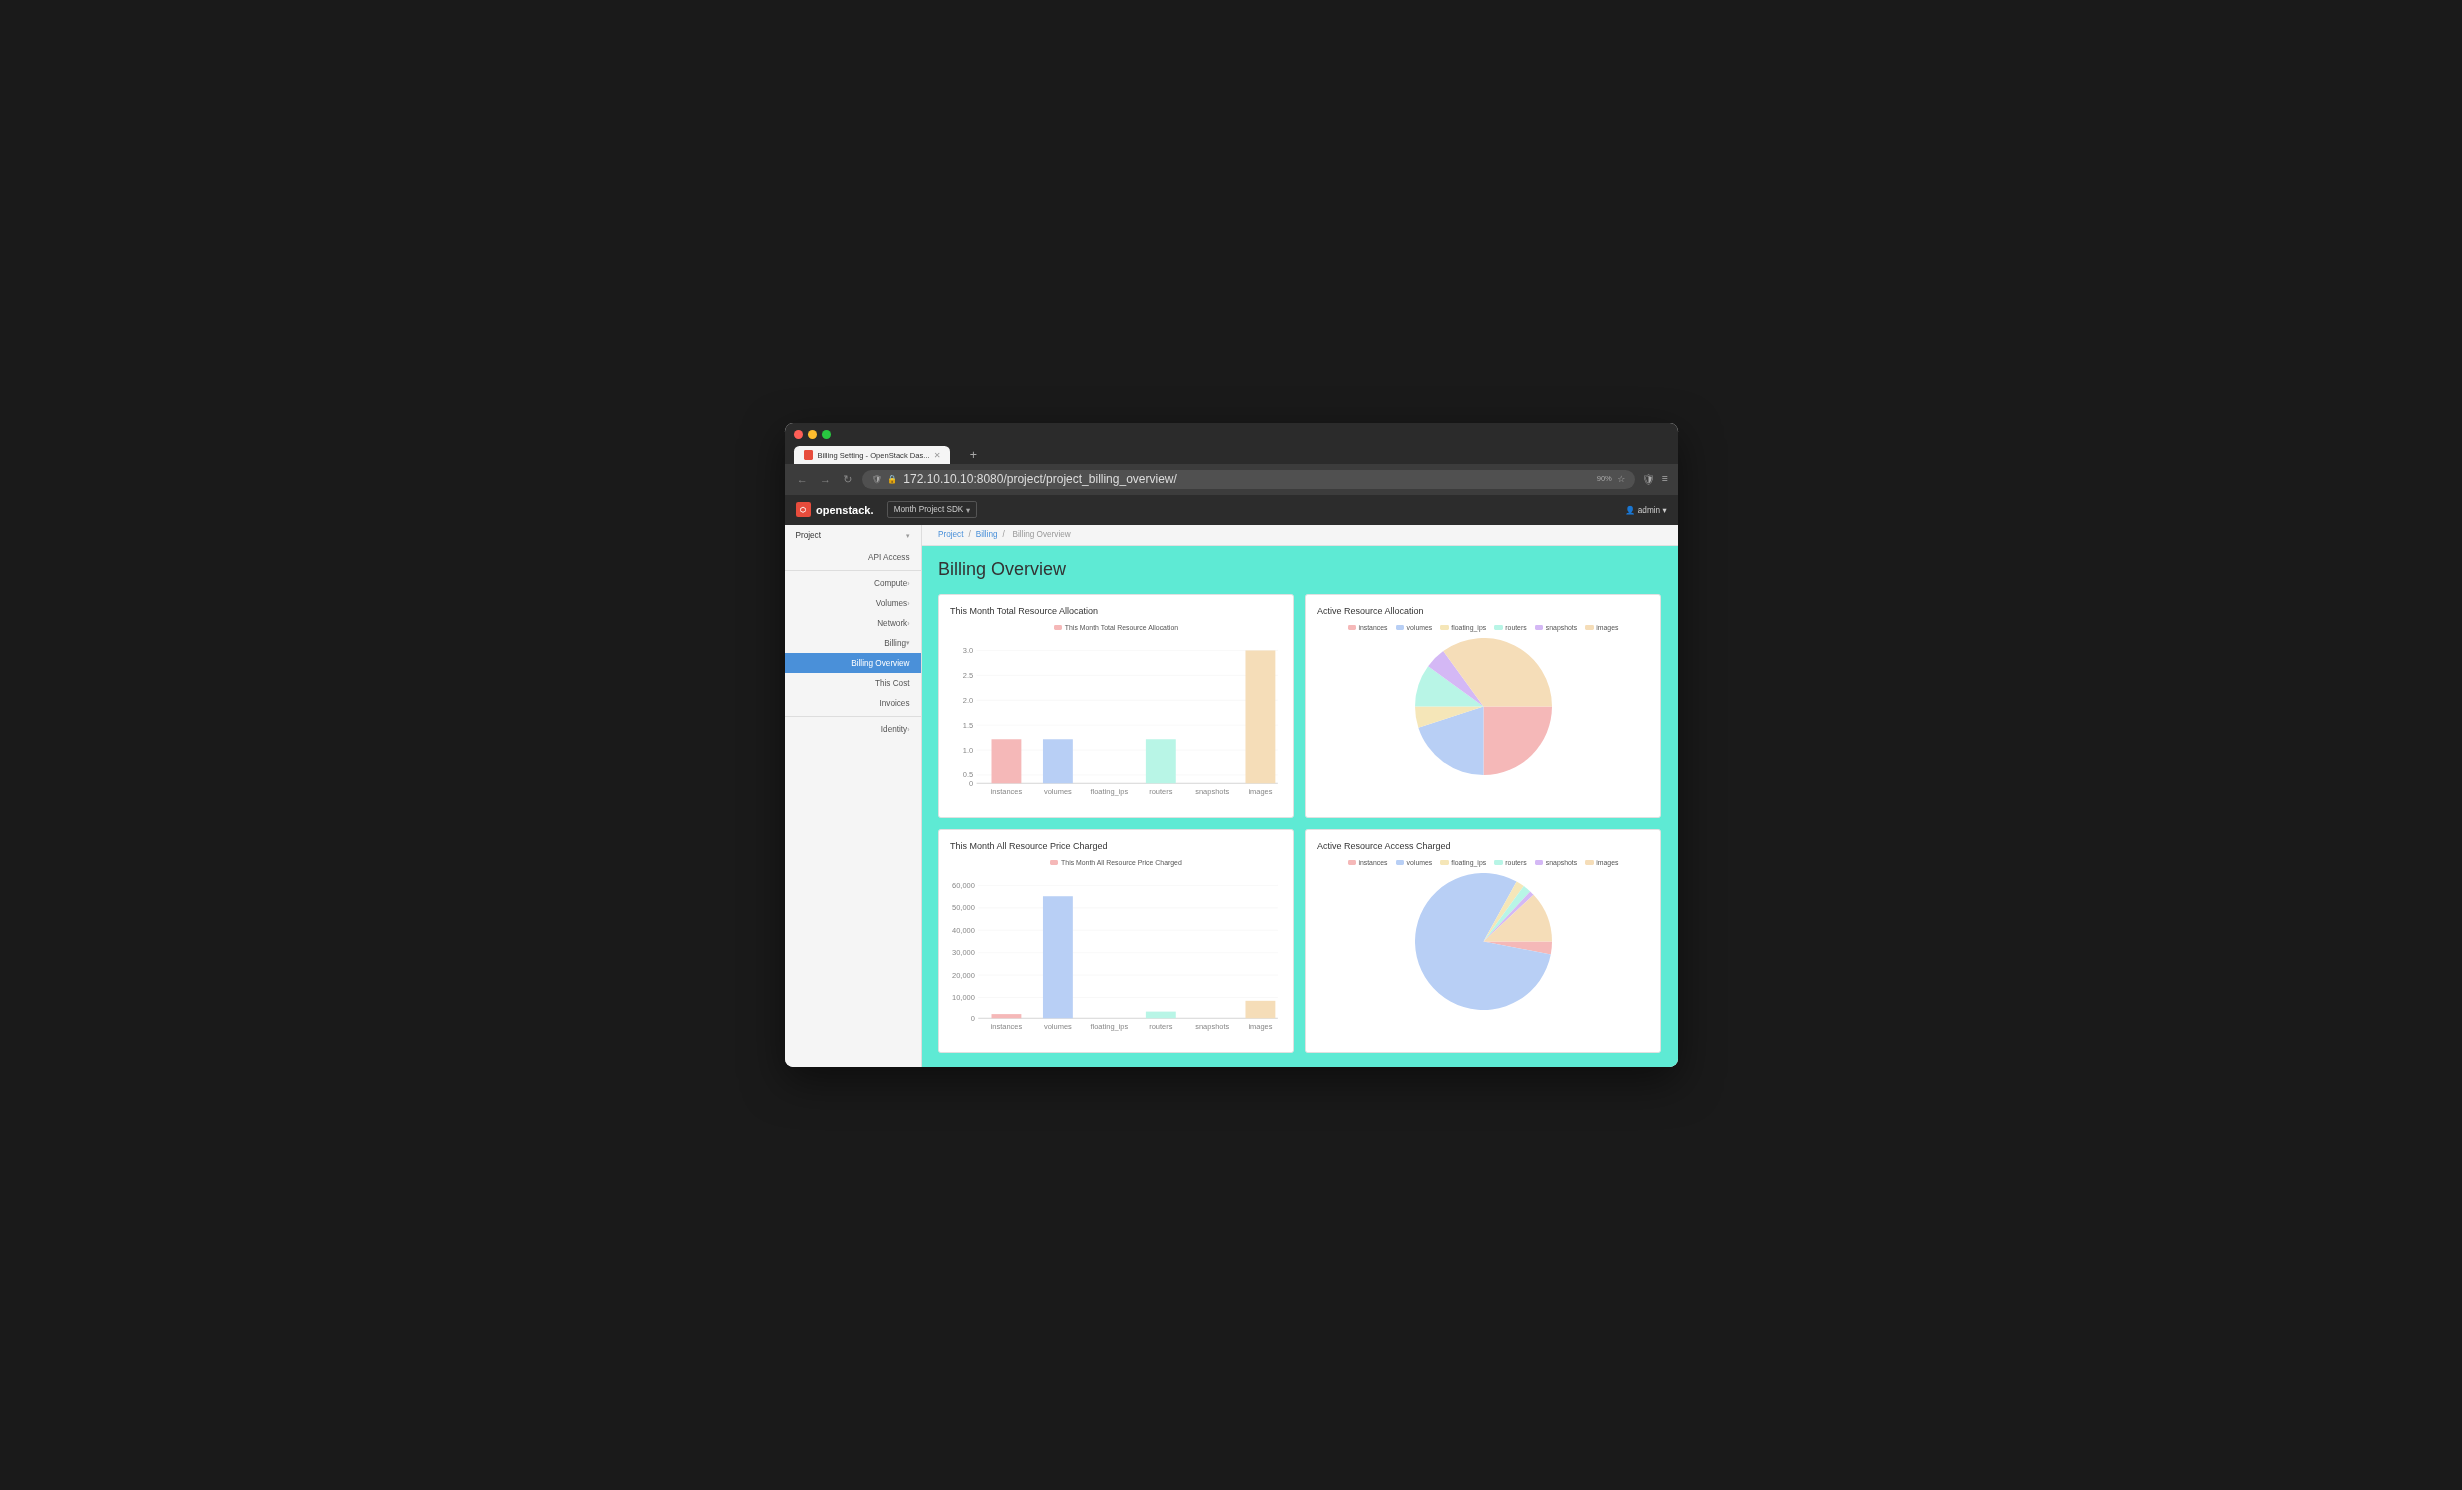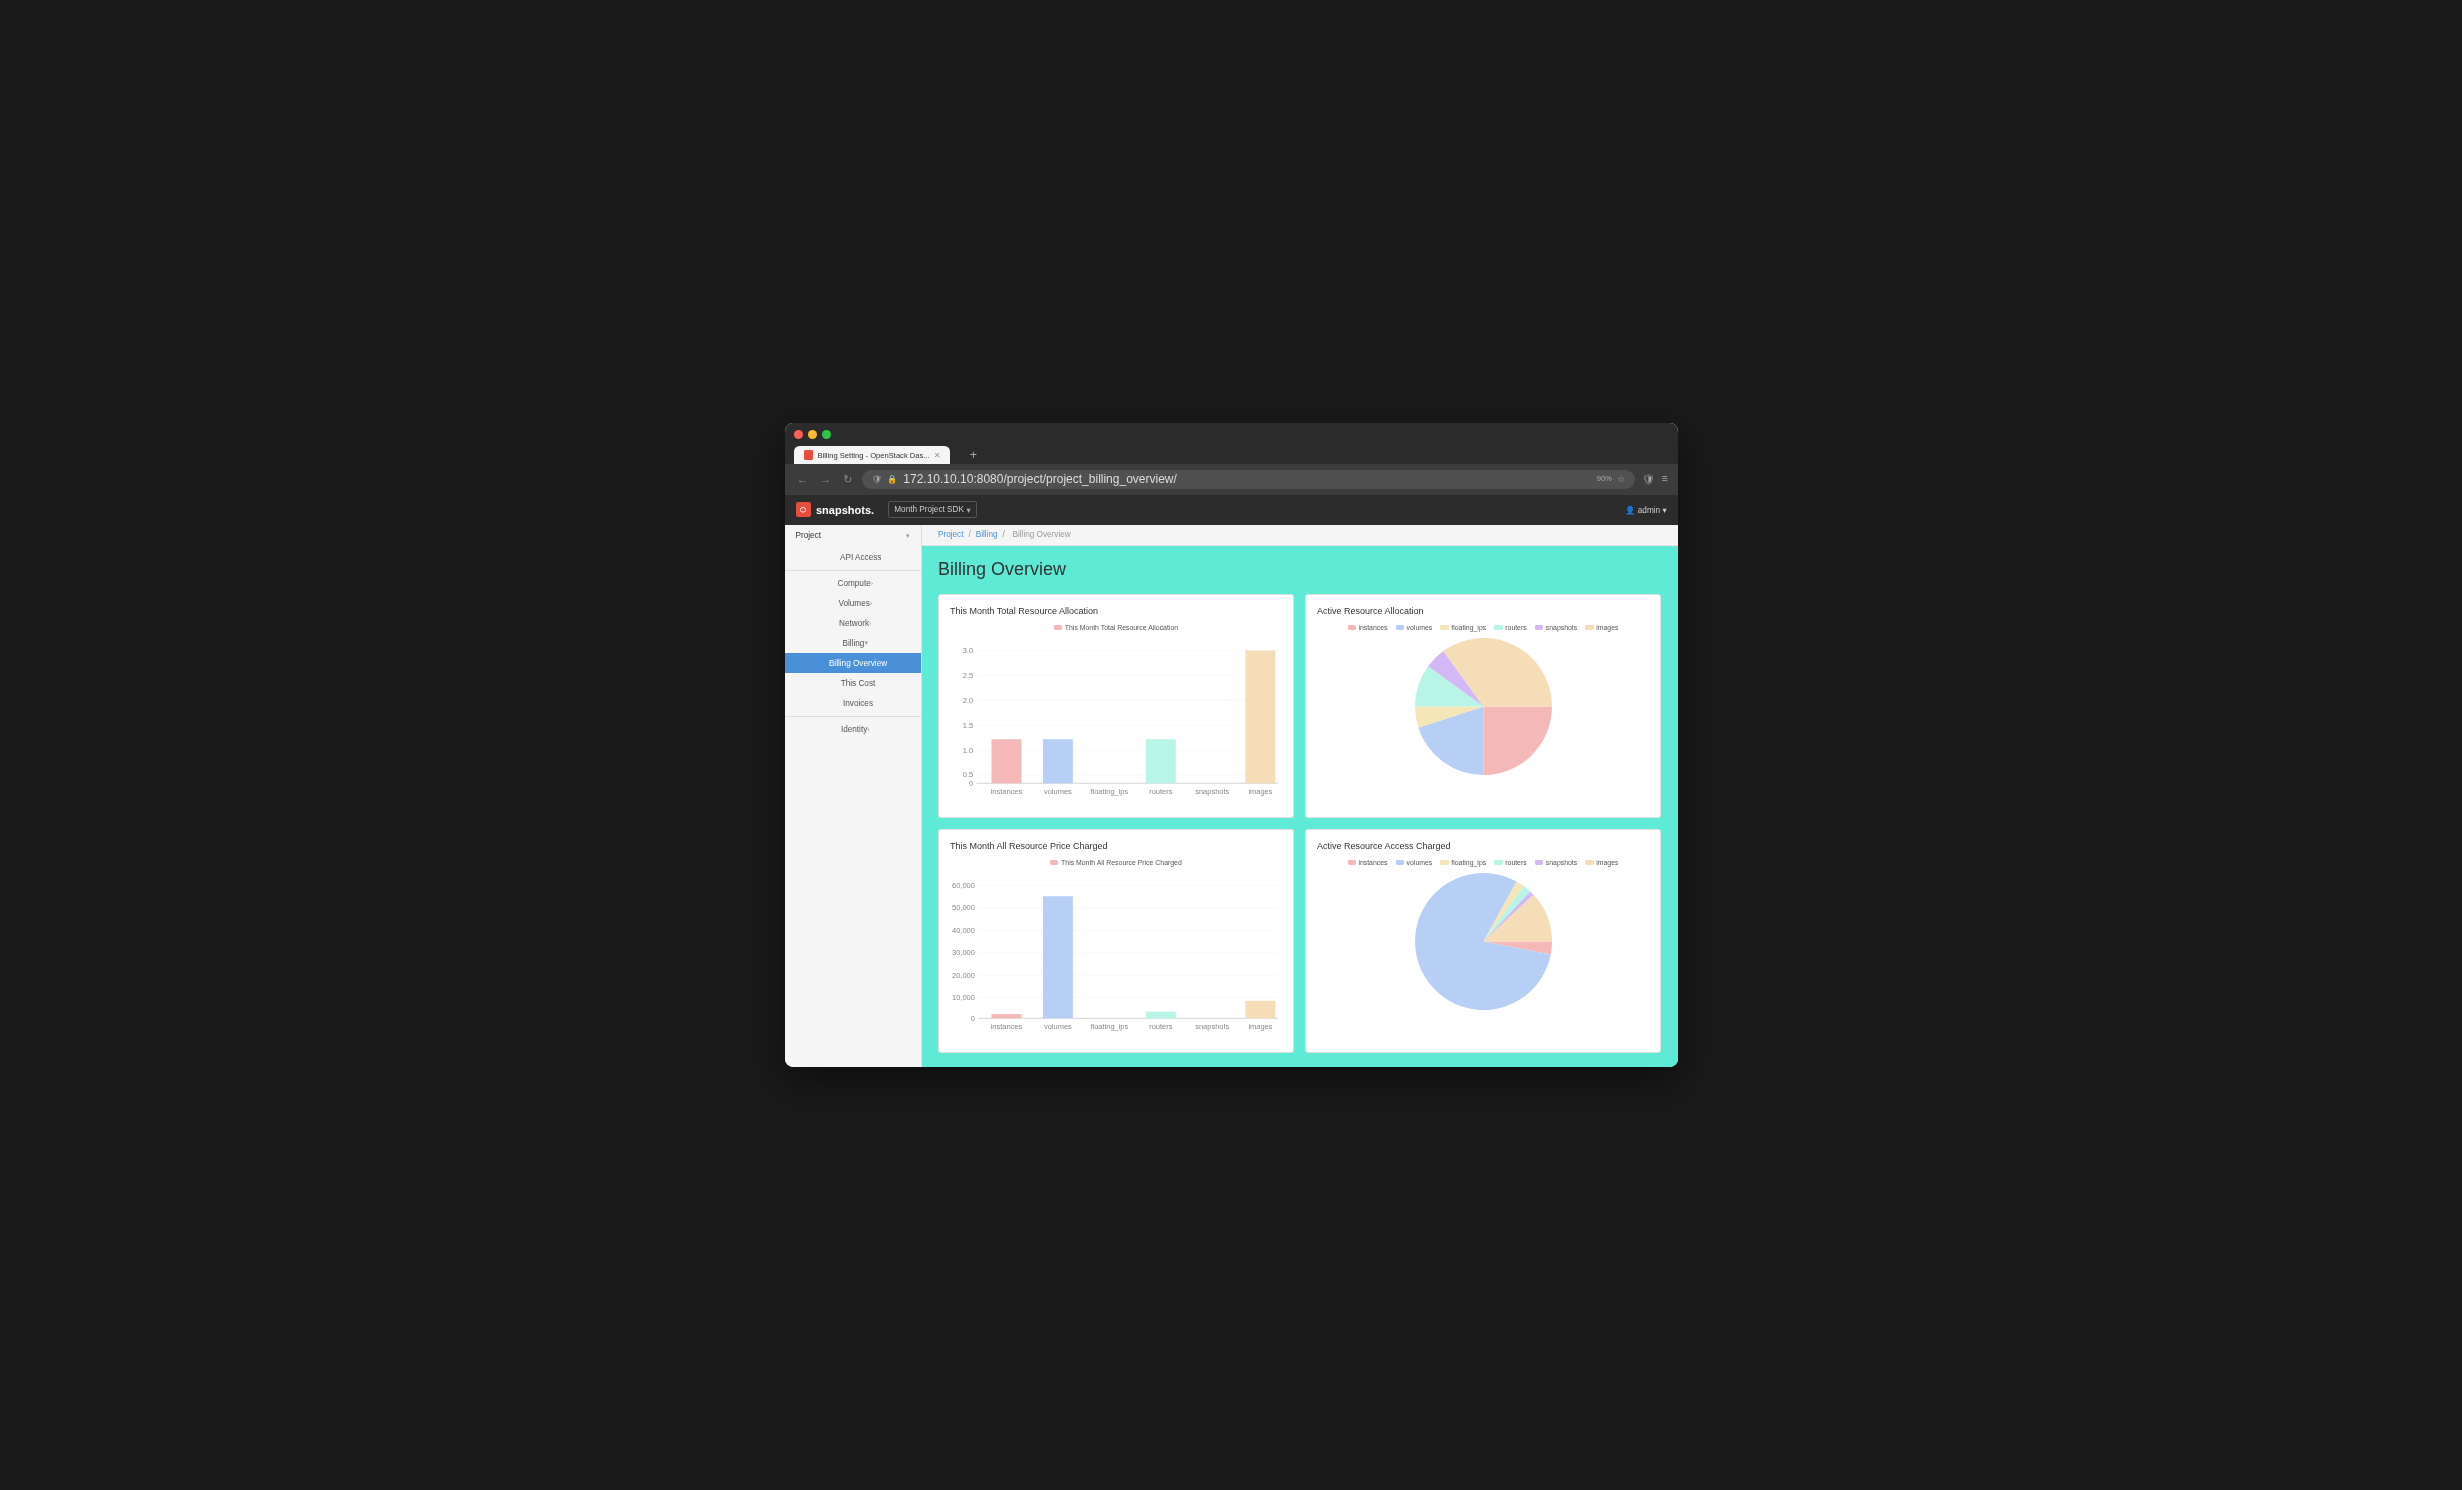--- a/index.html
+++ b/index.html
@@ -93,21 +93,21 @@
     
     .sidebar {
       width: 137px; background: #f5f5f5; border-right: 0.7px solid #ddd; min-height: 426px;
     }
     .sidebar-section-header {
       padding: 6.9px 11px; font-size: 8.2px; color: #333; font-weight: 500;
       display: flex; align-items: center; justify-content: space-between; cursor: pointer;
     }
     .sidebar-item {
       padding: 5.5px 11px 5.5px 16.5px; font-size: 8.2px; color: #555; cursor: pointer;
-      display: flex; align-items: center; justify-content: center;
+      display: flex; align-items: center; justify-content: flex-end;
     }
     .sidebar-item.active { background: #4a90d9; color: white; }
     .sidebar-item.indent { padding-left: 22px; }
     .chevron { font-size: 6.9px; color: #999; }
     .sidebar-divider { height: 0.7px; background: #ddd; margin: 2.7px 0; }
     
     
     .main-content { flex: 1; background: #5eead4; overflow-y: auto; }
     .breadcrumb { background: #f5f5f5; padding: 5.5px 16.5px; font-size: 8.2px; color: #666; border-bottom: 0.7px solid #e0e0e0; }
     .breadcrumb a { color: #4a90d9; text-decoration: none; }
@@ -164,21 +164,21 @@
     </div>
     <div class="browser-right-icons">
       <span style="color:#aaa">🛡</span>
       <span style="color:#aaa">≡</span>
     </div>
   </div>
 
   <div class="app-header">
     <div class="app-logo">
       <div class="logo-icon">⬡</div>
-      <span>snapshots.</span>
+      <span>openstack.</span>
     </div>
     <div class="project-selector">
       <span>Month Project SDK</span>
       <span style="color:#aaa">▾</span>
     </div>
     <div class="user-menu" style="margin-left:auto">
       <span>👤 </span>
       <span>admin</span>
       <span> ▾</span>
     </div>

